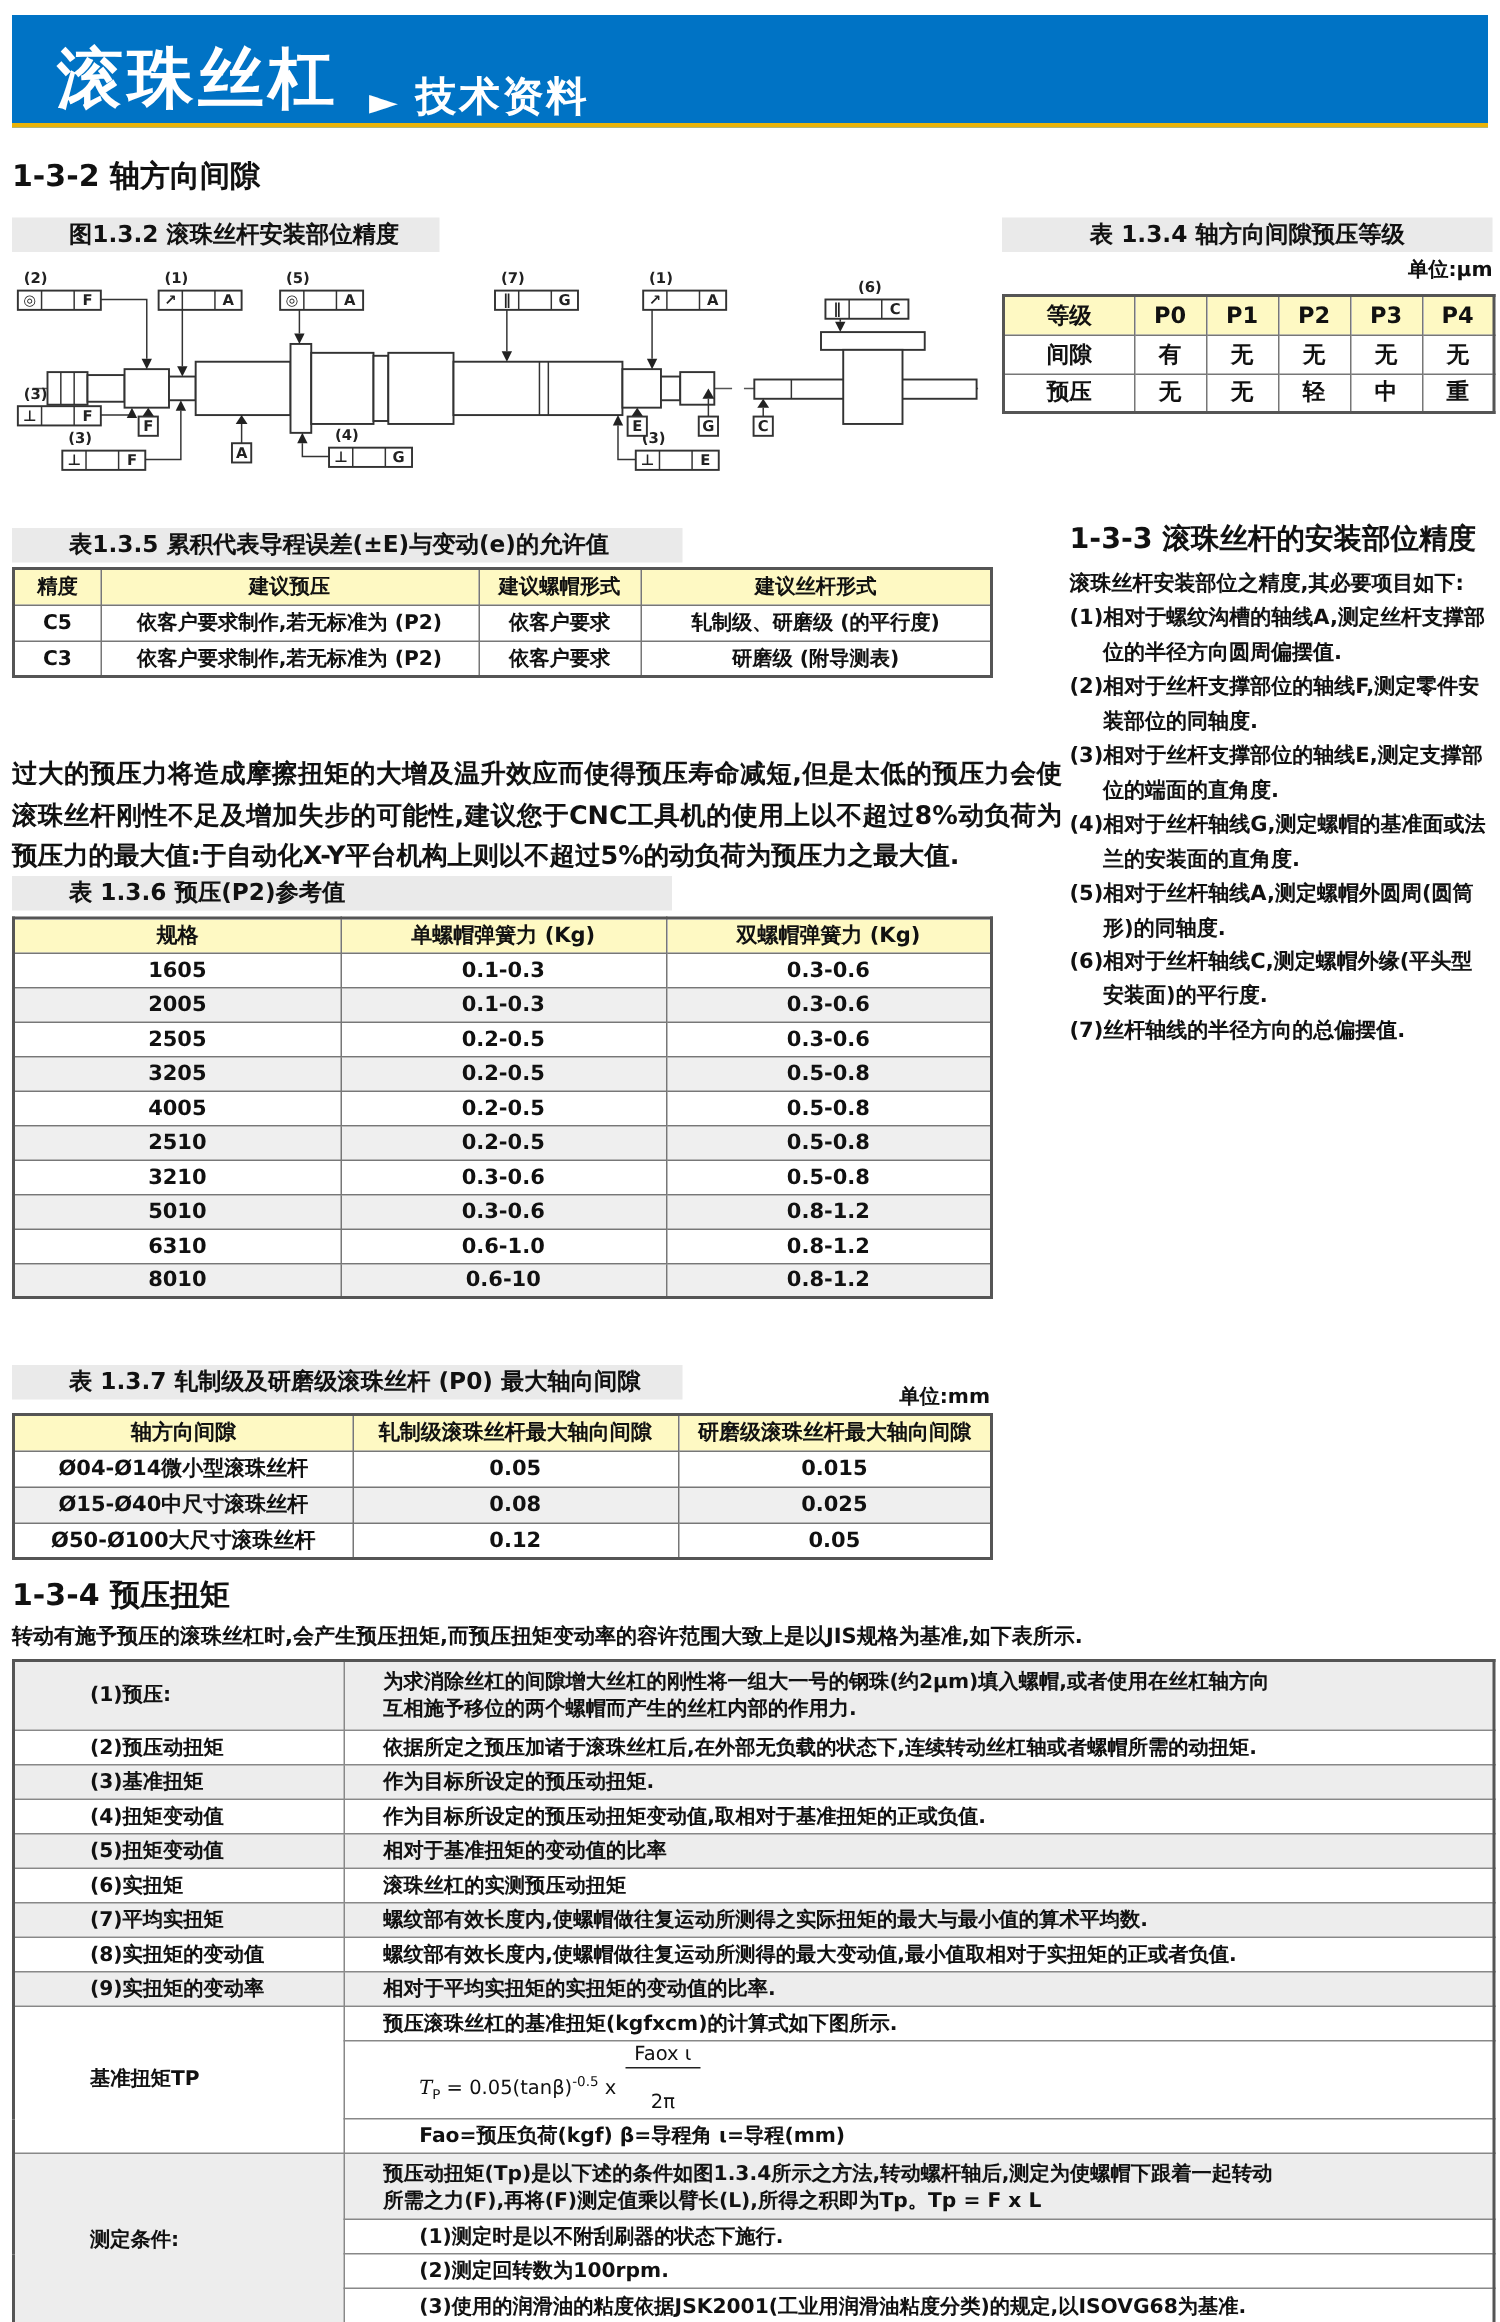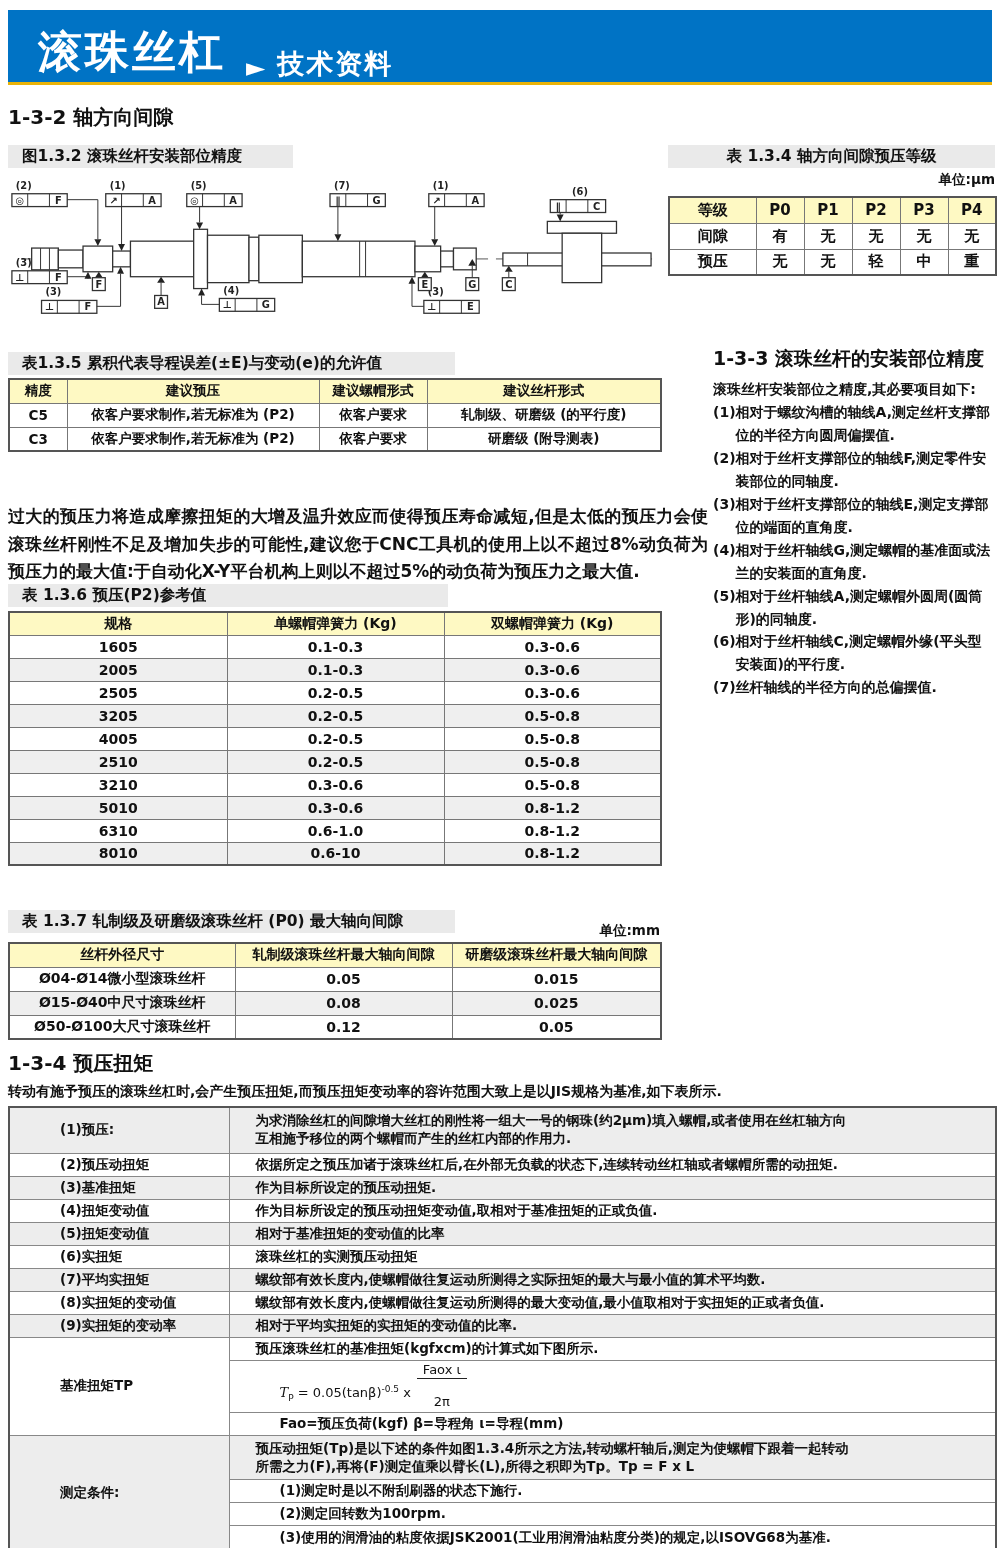--- a/index.html
+++ b/index.html
@@ -18,21 +18,21 @@
     display:flex; align-items:flex-end; padding-left:30px;
   }
   .banner-title { color:#fff; font-size:44px; font-weight:bold; letter-spacing:3px; }
   .banner-arrow { color:#fff; font-size:25px; margin:14px 0 0 20px; }
   .banner-sub   { color:#fff; font-size:27px; font-weight:bold; margin:14px 0 0 12px; letter-spacing:2px; }
 
   .h-sec { font-size:20px; font-weight:bold; color:#111; }
 
   .titlebar {
     background:#EAEAEA; height:23px; line-height:23px;
-    font-size:15.5px; font-weight:bold; padding-left:14px; color:#111;
+    font-size:15.5px; font-weight:bold; padding-left:38px; color:#111;
   }
   .titlebar.center { text-align:center; padding-left:0; }
   .unit { font-size:13.5px; font-weight:bold; text-align:right; color:#111; }
 
   
   table.dtable { border-collapse:collapse; table-layout:fixed; width:100%;
                  font-weight:bold; text-align:center; color:#111; }
   .dtable { border:2px solid #555; }
   .dtable th, .dtable td { border:1px solid #777; padding:1px 3px; overflow:hidden; }
   .dtable thead th { background:#fef9c3; }
@@ -421,21 +421,21 @@
 <div class="abs titlebar" style="left:8px; top:910px; width:447px;">表 1.3.7    轧制级及研磨级滚珠丝杆 (P0) 最大轴向间隙</div>
 <div class="abs unit" style="left:340px; top:922px; width:320px;">单位:mm</div>
 <table class="abs dtable" id="t137-table" style="left:8px; top:942px; width:652px;">
   <colgroup>
       <col style="width:226px">
       <col style="width:217px">
       <col style="width:209px">
     </colgroup>
   <thead>
     <tr>
-      <th>丝杆外径尺寸</th>
+      <th>轴方向间隙</th>
       <th>轧制级滚珠丝杆最大轴向间隙</th>
       <th>研磨级滚珠丝杆最大轴向间隙</th>
     </tr>
   </thead>
   <tbody>
       <tr>
         <td>Ø04-Ø14微小型滚珠丝杆</td>
         <td>0.05</td>
         <td>0.015</td>
       </tr>

